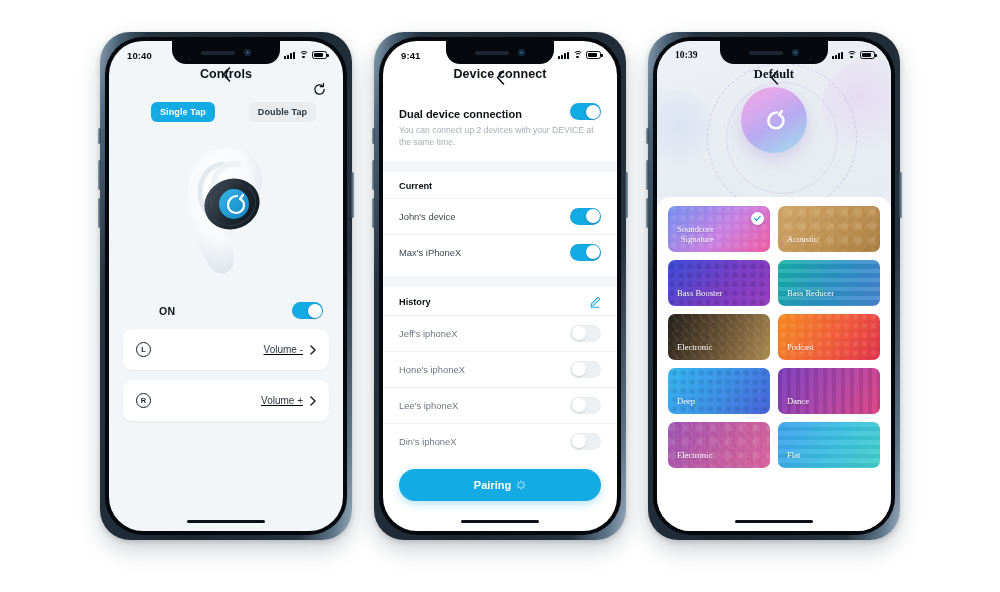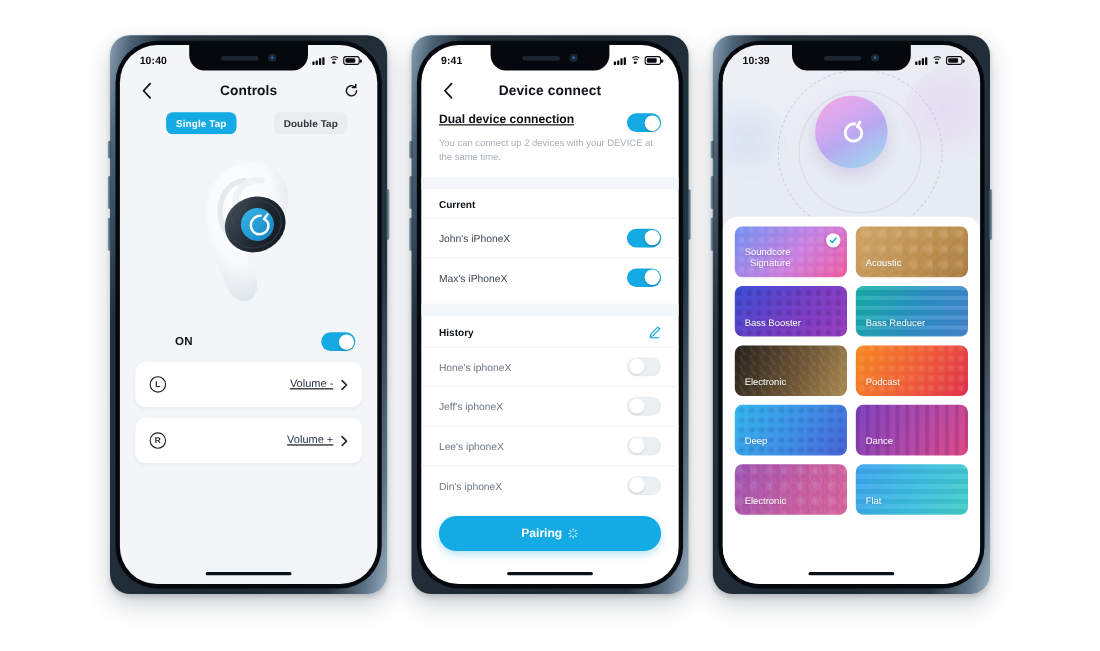--- a/index.html
+++ b/index.html
@@ -8,21 +8,21 @@
     background: #ffffff;
     font-family: "Liberation Sans", sans-serif;
     overflow: hidden;
   }
   .stage { position: relative; width: 1000px; height: 592px; background: #fff; }
 
   
   .phone {
     position: absolute;
     width: 252px; height: 508px;
-    border-radius: 18px;
+    border-radius: 30px;
     background: linear-gradient(100deg,#8ea3b5 0%,#4a6074 6%,#24323f 14%,#1b2630 50%,#24323f 84%,#5d7487 94%,#9db0c0 100%);
     padding: 5px;
     box-shadow: 0 10px 22px rgba(30,45,60,.22), 0 2px 5px rgba(30,45,60,.18);
   }
   .phone::after{ 
     content:""; position:absolute; left:12px; right:12px; bottom:-10px; height:16px;
     background: radial-gradient(ellipse at center, rgba(40,60,80,.20), rgba(40,60,80,0) 70%);
     z-index:-1;
   }
   .bezel {
@@ -74,21 +74,21 @@
             border-left-color:transparent; border-right-color:transparent; border-radius:50%; }
   .wifi b:nth-child(1){ width:10px;height:10px; left:0; top:0; transform:rotate(0deg); }
   .wifi b:nth-child(2){ width:6px;height:6px; left:2px; top:2px; }
   .wifi b:nth-child(3){ width:2.6px;height:2.6px; left:3.7px; top:4.6px; background:#06090d; border-radius:50%; border:none; }
   .batt { position:relative; width:15px; height:8px; border:1.2px solid #06090d; border-radius:2.4px; }
   .batt span { position:absolute; left:1px; top:1px; bottom:1px; width:9px; background:#06090d; border-radius:1px; }
   .batt::after { content:""; position:absolute; right:-2.6px; top:2.4px; width:1.6px; height:3px;
                  background:#06090d; border-radius:0 1px 1px 0; }
 
   
-  .navbar { position: relative; height: 30px; display:flex; align-items:center; padding: 0 14px; }
+  .navbar { position: relative; height: 30px; display:flex; align-items:center; padding: 0 14px; flex-direction: column; }
   .nav-back { width: 20px; height: 20px; display:flex; align-items:center; justify-content:center; }
   .nav-back svg { width: 9px; height: 15px; }
   .nav-title { position:absolute; left:0; right:0; text-align:center; font-size: 12.5px;
                font-weight: 700; color: #0d1217; letter-spacing: .1px; pointer-events:none; }
   .nav-right { margin-left: auto; width: 20px; height:20px; display:flex; align-items:center; justify-content:center; }
   .nav-right svg { width: 13px; height: 13px; }
 
   
   .p1 { left: 100px; top: 32px; }
   .p1 .screen { background: #f3f6f8; }
@@ -119,41 +119,41 @@
               font-size:7.5px; font-weight:700; color:#15202a; }
   .lr-right { display:flex; align-items:flex-end; gap:7px;text-decoration:underline; }
   .lr-val { font-size: 10px; color:#2b3views; color:#2b3540; font-weight:500; }
   .chev { width:6px; height:10px; }
   .home-ind { position:absolute; left:50%; transform:translateX(-50%); bottom: 8px;
               width: 78px; height: 3.4px; border-radius: 3px; background:#0b1116; }
 
   
   .p2 { left: 374px; top: 32px; }
   .p2 .screen { background: #ffffff; }
-  .dual-row { display:flex; align-items:flex-start; justify-content:space-between; padding: 6px 16px 0 16px; text-decoration: underline; }
+  .dual-row { display:flex; align-items:flex-end; justify-content:space-between; padding: 6px 16px 0 16px; }
   .dual-title { font-size: 11px; font-weight: 800; color:#0d1217; }
   .dual-desc { padding: 4px 16px 0; font-size: 8.6px; line-height: 1.45; color:#a8b0b7; }
   .sec-gap { height: 11px; background: #f3f7f9; margin-top: 12px; }
   .sec-head { padding: 9px 16px 7px; display:flex; align-items:center; justify-content:space-between; }
   .sec-head span { font-size: 9.2px; font-weight: 800; color:#0d1217; }
   .pencil { width: 12px; height: 12px; }
   .dev-row { display:flex; align-items:center; justify-content:space-between;
              padding: 0 16px; height: 36px; border-top:1px solid #f0f3f5; }
   .dev-row:first-of-type { border-top: none; }
   .dev-name { font-size: 9.4px; color:#3e4750; }
   .dev-name.dim { color:#6e7780; }
   .pair-btn { position:absolute; left:16px; right:16px; bottom: 30px; height: 32px;
               background:#14aae4; border-radius: 17px; color:#fff; font-size:11px; font-weight:800;
               display:flex; align-items:center; justify-content:center; gap:5px;
               box-shadow: 0 3px 8px rgba(20,170,228,.3); }
   .spin { width:10px; height:10px; }
 
   
   .p3 { left: 648px; top: 32px; }
-  .p3 .screen { background: #eceff4; }
+  .p3 .screen { background: #eceff4; font-family: Liberation Serif, serif; }
   .hero { position:relative; height: 156px; overflow:hidden;
           background: linear-gradient(160deg,#eef1f6 0%,#e9edf3 45%,#e7ecf2 100%); }
   .hero .ring { position:absolute; border-radius:50%; }
   .r1 { width:150px; height:150px; left:50px; top:22px;
         border:1px dashed rgba(170,140,210,.35); }
   .r2 { width:112px; height:112px; left:69px; top:41px;
         border:1px solid rgba(190,165,220,.25); }
   .blob1 { position:absolute; width:96px; height:96px; border-radius:50%; right:-26px; top:18px;
            background: radial-gradient(circle at 40% 40%, rgba(226,205,240,.55), rgba(232,215,245,0) 70%); }
   .blob2 { position:absolute; width:80px; height:80px; border-radius:50%; left:-22px; top:48px;
@@ -349,48 +349,48 @@
               <i></i>
             </span>
         </div>
         <div class="dual-desc">You can connect up 2 devices with your DEVICE at the same time.</div>
 
         <div class="sec-gap"></div>
         <div class="sec-head">
           <span>Current</span>
         </div>
         <div class="dev-row">
-          <span class="dev-name">John's  iPhoneX</span>
+          <span class="dev-name">John's  device</span>
           <span class="toggle">
               <i></i>
             </span>
         </div>
         <div class="dev-row">
           <span class="dev-name">Max's  iPhoneX</span>
           <span class="toggle">
               <i></i>
             </span>
         </div>
 
         <div class="sec-gap" style="margin-top:6px"></div>
         <div class="sec-head">
           <span>History</span>
           <svg class="pencil" viewBox="0 0 14 14" fill="none">
             <path d="M10.5 1.6l2 2-7.4 7.4-2.6.6.6-2.6 7.4-7.4z" stroke="#14aae4" stroke-width="1.2" stroke-linejoin="round"></path>
             <path d="M2.2 13h9.6" stroke="#14aae4" stroke-width="1.2" stroke-linecap="round"></path>
           </svg>
         </div>
         <div class="dev-row">
+          <span class="dev-name dim">Jeff's  iphoneX</span>
+          <span class="toggle off">
+              <i></i>
+            </span>
+        </div>
+        <div class="dev-row">
           <span class="dev-name dim">Hone's  iphoneX</span>
-          <span class="toggle off">
-              <i></i>
-            </span>
-        </div>
-        <div class="dev-row">
-          <span class="dev-name dim">Jeff's  iphoneX</span>
           <span class="toggle off">
               <i></i>
             </span>
         </div>
         <div class="dev-row">
           <span class="dev-name dim">Lee's  iphoneX</span>
           <span class="toggle off">
               <i></i>
             </span>
         </div>
@@ -449,20 +449,28 @@
               <span class="wifi">
                   <b></b>
                   <b></b>
                   <b></b>
                 </span>
               <span class="batt">
                   <span></span>
                 </span>
             </div>
           </div>
+          <div class="navbar">
+            <div class="nav-back">
+              <svg viewBox="0 0 9 15" fill="none">
+                <path d="M7.5 1L1.5 7.5L7.5 14" stroke="#0d1217" stroke-width="1.6" stroke-linecap="round" stroke-linejoin="round"></path>
+              </svg>
+            </div>
+            <div class="nav-title">Default</div>
+          </div>
           <div class="blob1"></div>
           <div class="blob2"></div>
           <div class="ring r1"></div>
           <div class="ring r2"></div>
           <div class="sphere">
             <svg viewBox="0 0 26 26" fill="none">
               <path d="M16 5.5c-5 0-8.6 3.8-8.6 8.4 0 4.1 3.1 7.4 7.6 7.4 4.1 0 7.4-3.1 7.4-7.3 0-2.9-1.8-5.1-4.2-6.1l2.6-3.9" stroke="#ffffff" stroke-width="2.6" stroke-linecap="round" stroke-linejoin="round"></path>
             </svg>
           </div>
         </div>

